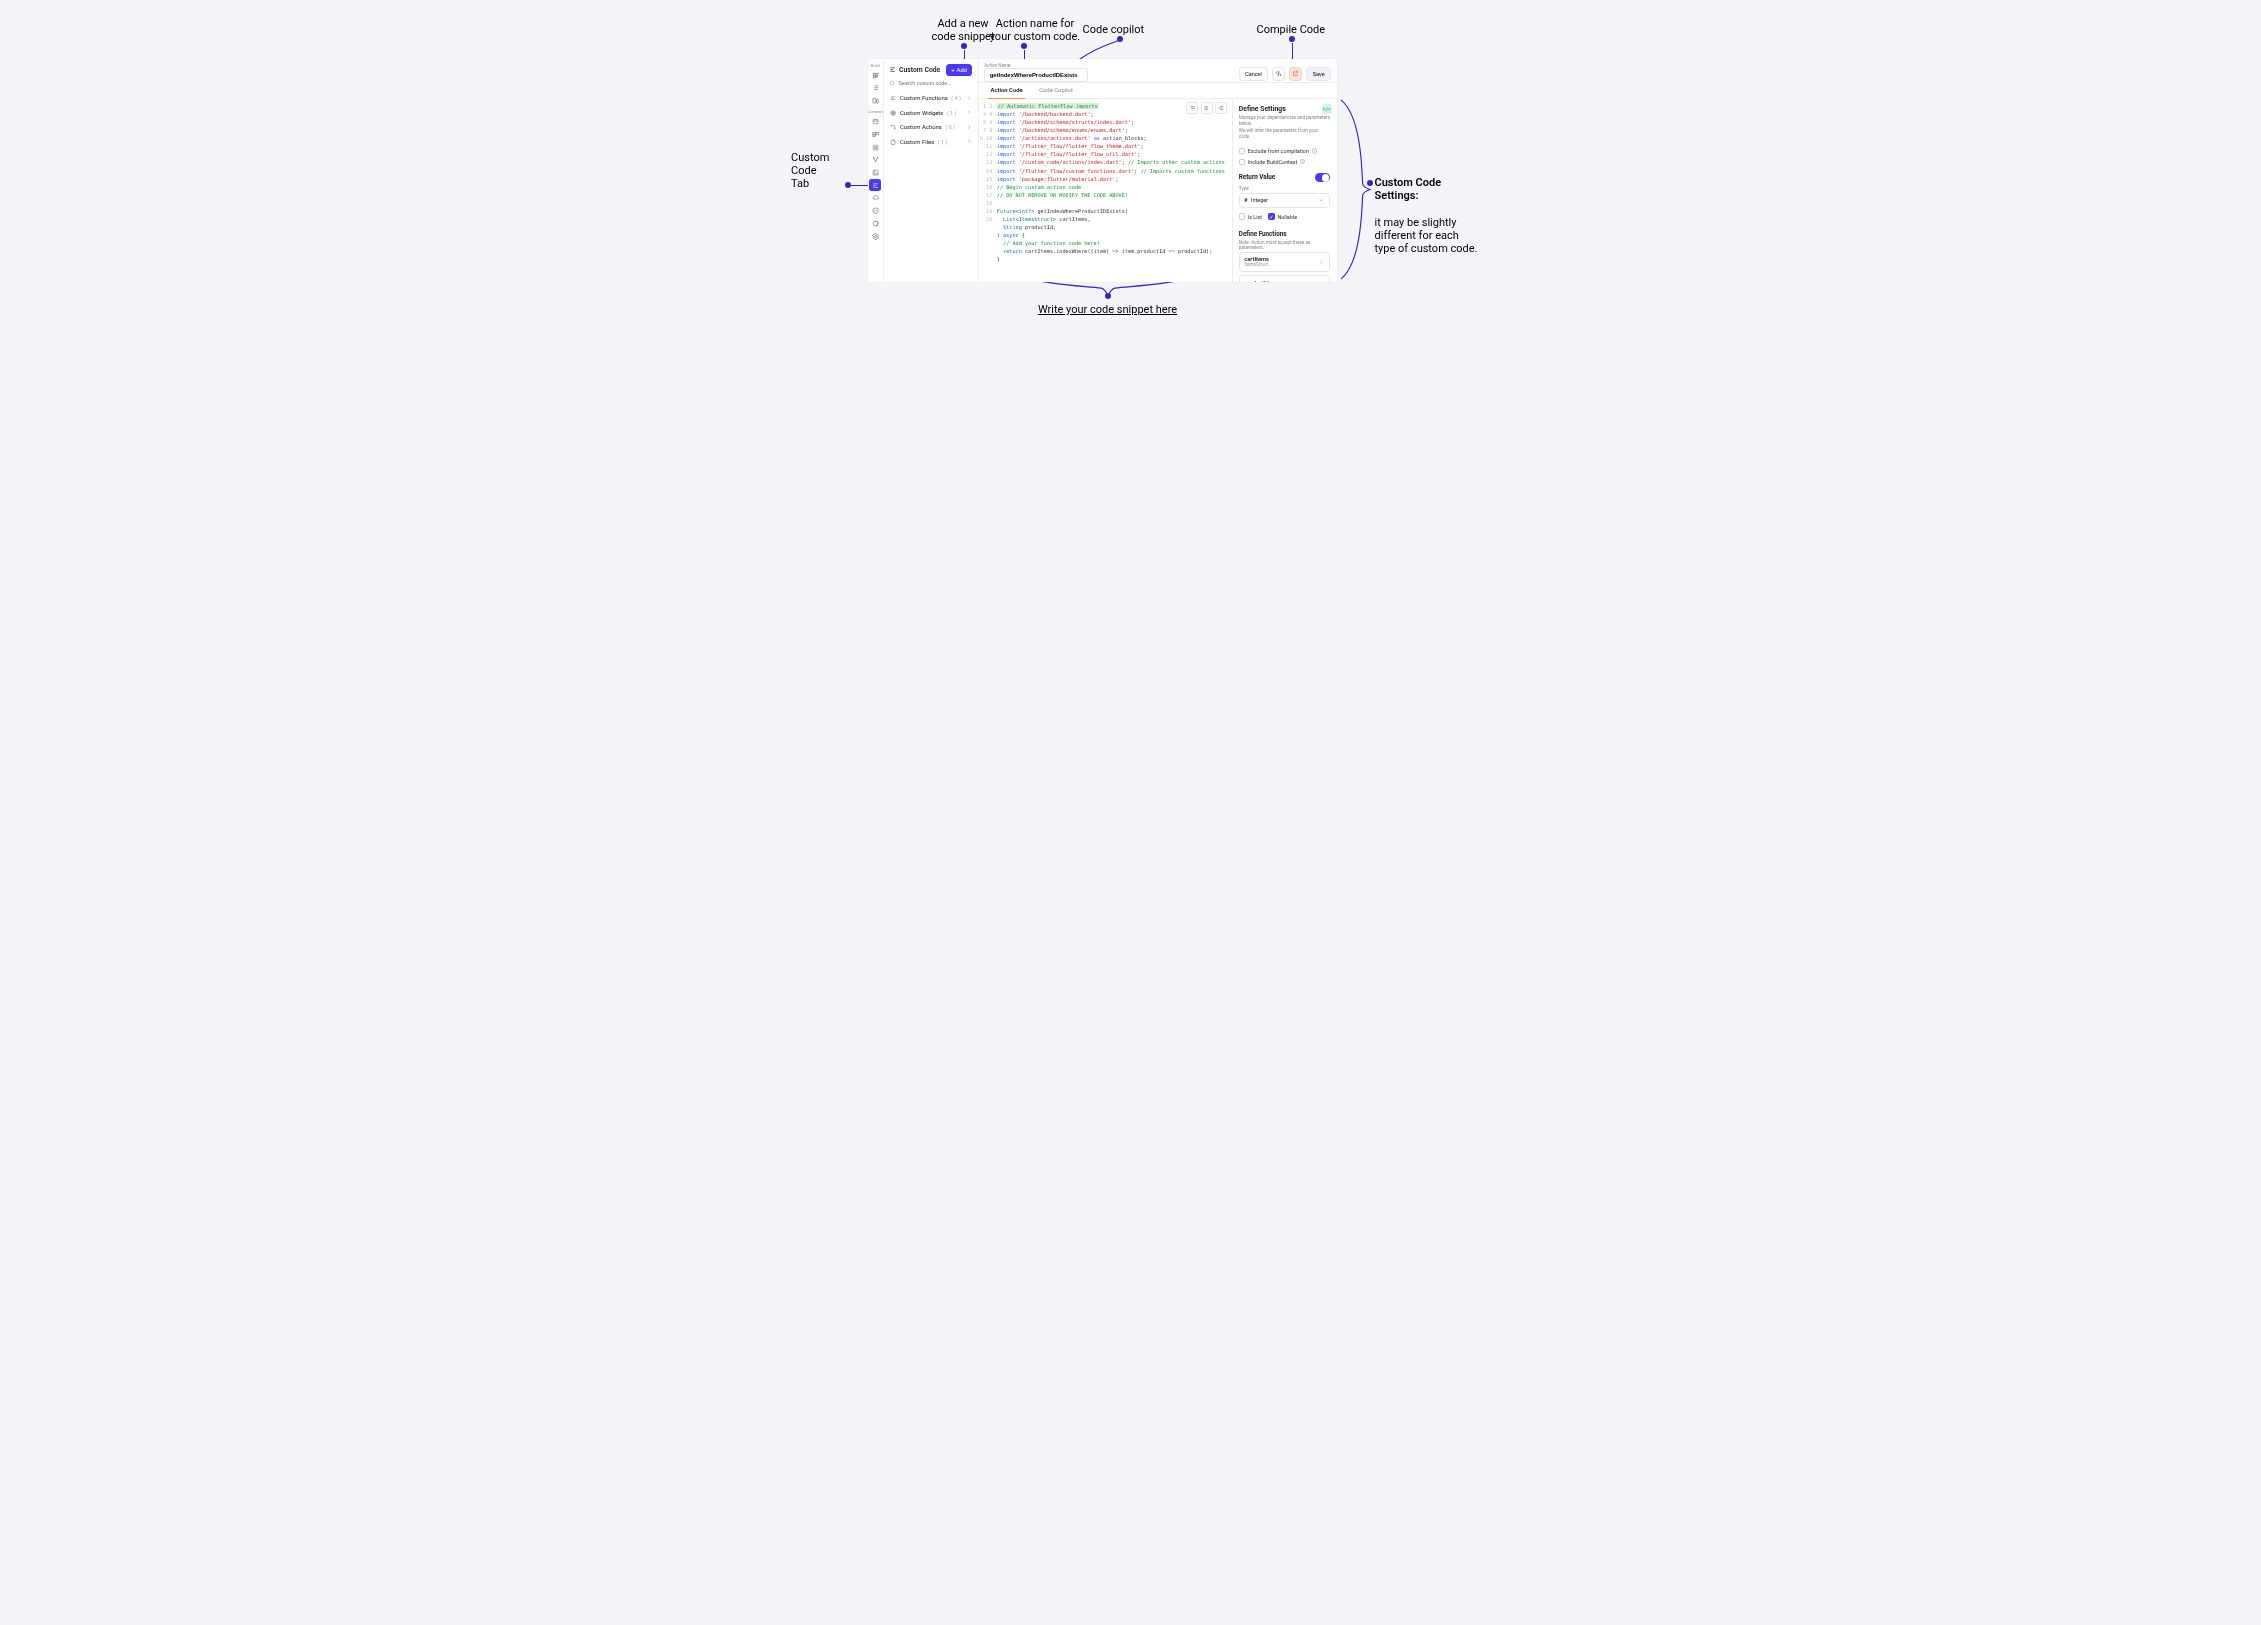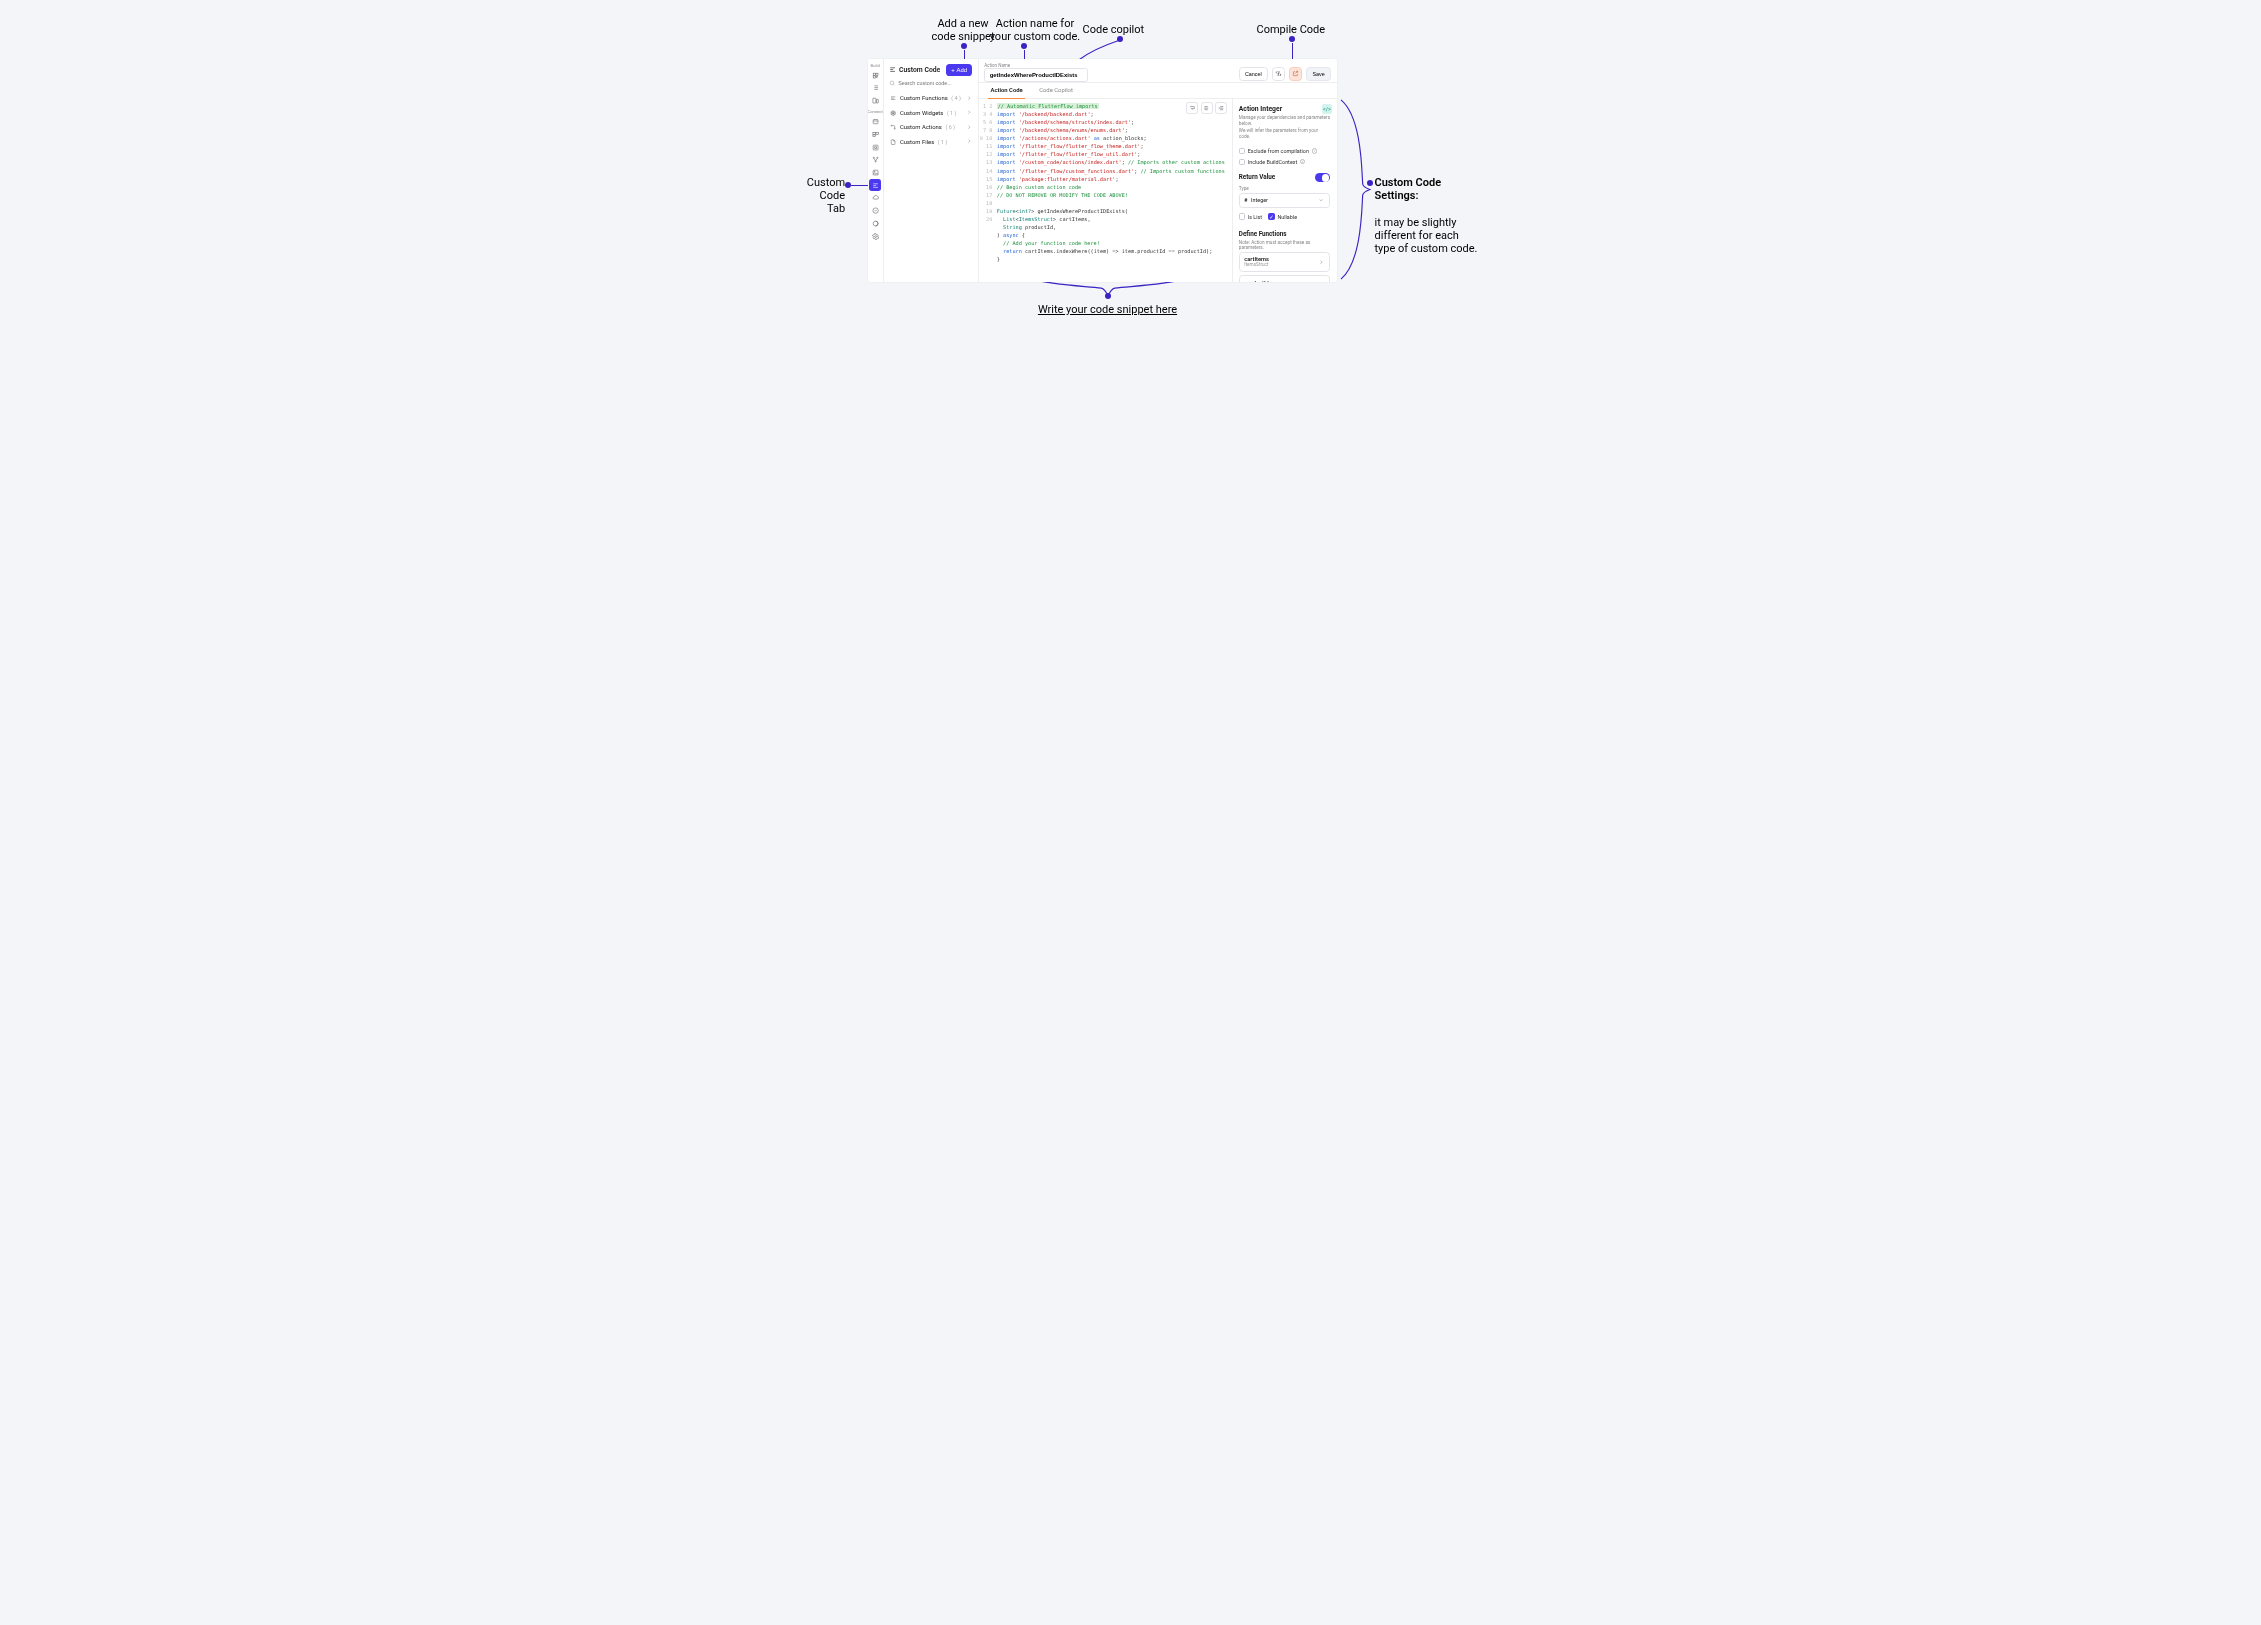--- a/index.html
+++ b/index.html
@@ -103,21 +103,21 @@
   <div class="curve" style="position:absolute; left:280px; top:38px; width:63px; height:50px;">
     <svg width="63" height="50" viewBox="0 0 140 110">
         <path d="M135 5 C 60 30, 20 60, 0 108"></path>
       </svg>
   </div>
 
   <div class="annotation" style="left: 479px; top: 22.6px; white-space: pre-line;">Compile Code</div>
   <div class="dot" style="left:511px; top:36px;"></div>
   <div class="line" style="left:514px; top:43px; width:1.1px; height:22px;"></div>
 
-  <div class="annotation" style="left: 13.6px; top: 176px; width: 54px; text-align: right; white-space: pre-line;">Custom
+  <div class="annotation" style="left: 13.6px; top: 151px; width: 54px; text-align: left; white-space: pre-line;">Custom
 Code
 Tab</div>
   <div class="dot" style="left:67px; top:182px;"></div>
   <div class="line" style="left:73px; top:185px; width:18px; height:1.1px;"></div>
 
   <div class="annotation" style="left: 597px; top: 163px; width: 104px; text-align: left; white-space: pre-line;">
     <span style="font-weight: 600; white-space: pre-line;">Custom Code Settings:</span><br>
     <span class="sub" style="white-space: pre-line;">it may be slightly
 different for each
 type of custom code.</span>
@@ -384,21 +384,21 @@
   <span class="tok-ty">String</span> productId,
 ) <span class="tok-kw">async</span> {
   <span class="tok-cm">// Add your function code here!</span>
   <span class="tok-kw">return</span> cartItems.indexWhere((item) =&gt; item.productId == productId);
 }
 </div>
         </div>
 
         <div class="right-pane">
           <div class="rp-badge">&lt;/&gt;</div>
-          <div class="rp-title">Action Integer</div>
+          <div class="rp-title">Define Settings</div>
           <div class="rp-help">
             <span>Manage your dependencies and parameters below.</span><br>
             <span>We will infer the parameters from your code.</span>
           </div>
           <div class="check-row">
             <span class="checkbox"></span>
             <span>Exclude from compilation</span>
             <span class="info-ic">i</span>
           </div>
           <div class="check-row">

